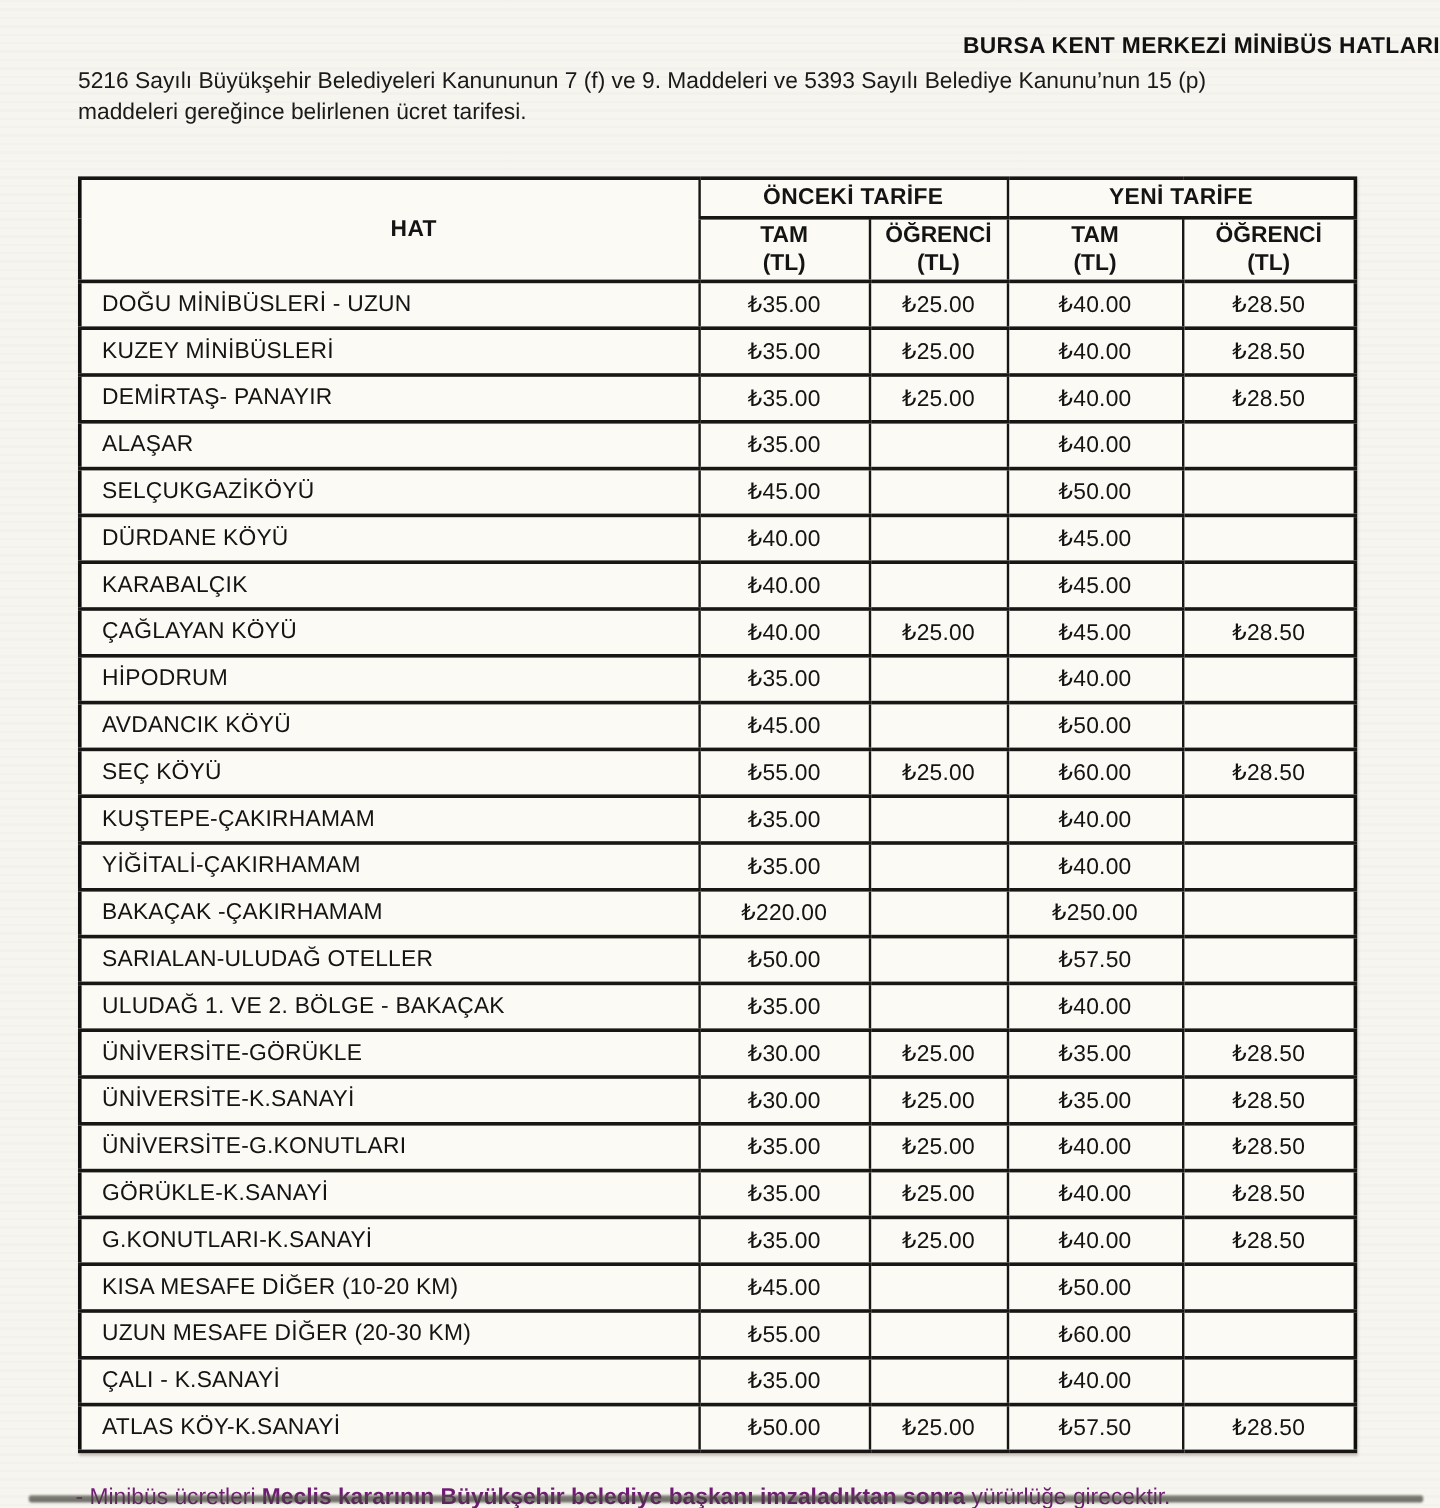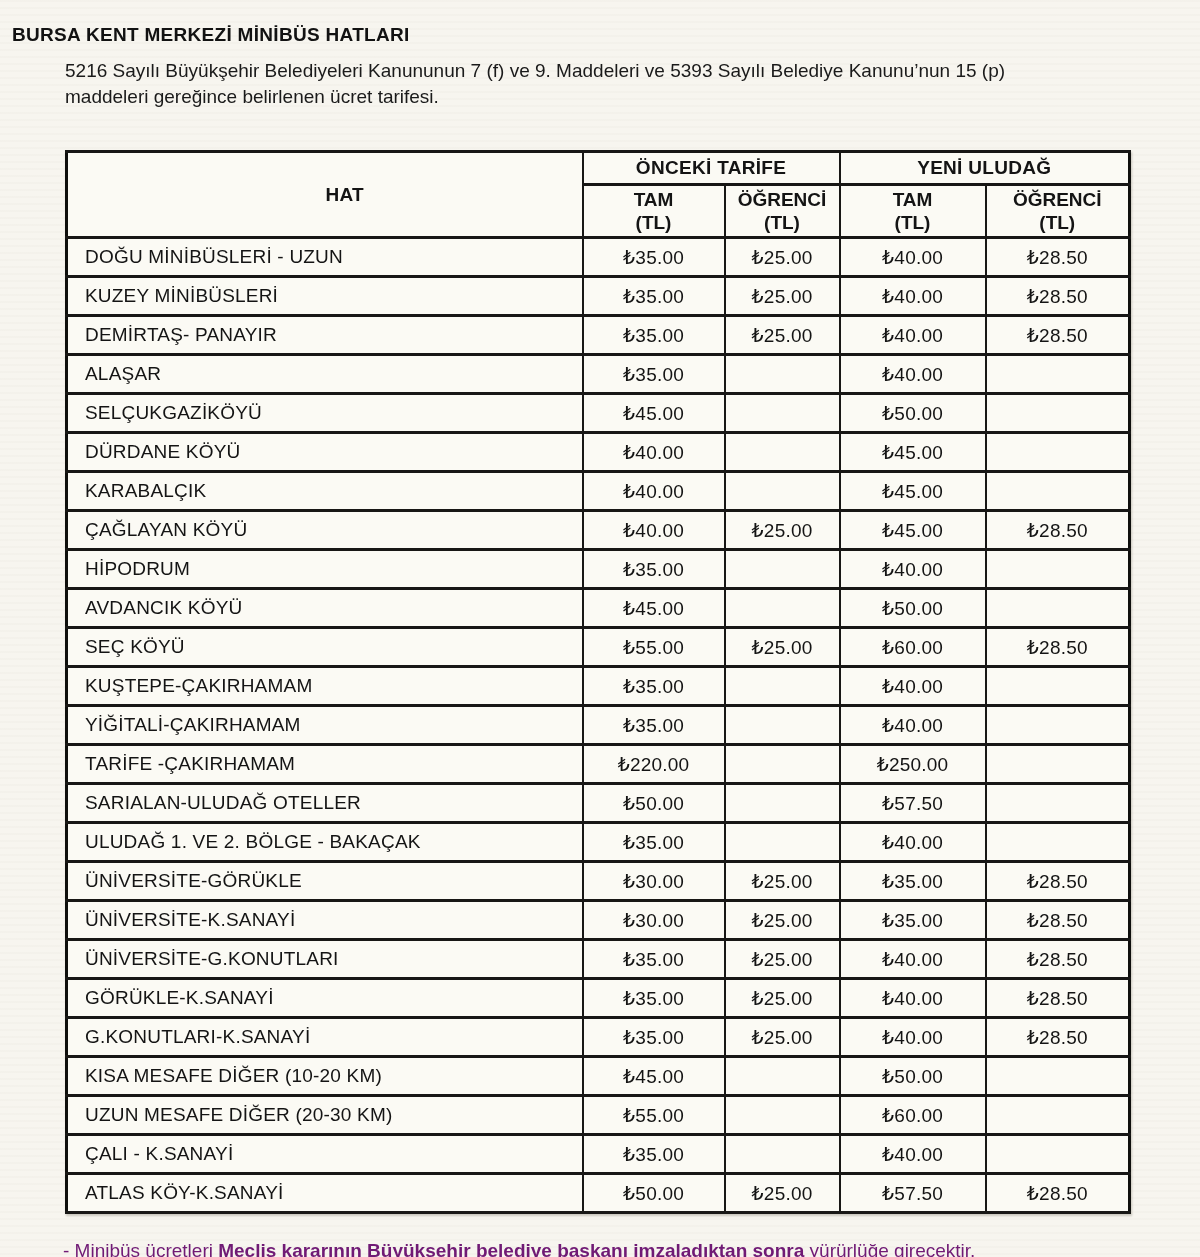--- a/index.html
+++ b/index.html
@@ -23,23 +23,23 @@
     background:
       repeating-linear-gradient(180deg, rgba(180,175,160,0.05) 0 2px, rgba(255,255,255,0) 2px 7px);
     pointer-events: none;
   }
   .page {
     position: relative;
     width: 100%;
     height: 100%;
   }
   .title {
-    margin: 12px;
-    padding-top: 12px;
-    text-align: left;
+    margin: 0;
+    padding-top: 28px;
+    text-align: right;
     font-size: 19px;
     font-weight: bold;
     letter-spacing: 0.3px;
     color: #121212;
   }
   .intro {
     margin: 5px 0 0 65px;
     font-size: 19px;
     line-height: 26px;
     color: #1a1a1a;
@@ -113,21 +113,21 @@
       <col class="c-hat">
         <col class="c-pt">
         <col class="c-po">
         <col class="c-nt">
         <col class="c-no">
     </colgroup>
     <thead>
       <tr class="group-row">
         <th class="route-head" rowspan="2">HAT</th>
         <th colspan="2">ÖNCEKİ TARİFE</th>
-        <th colspan="2">YENİ ULUDAĞ</th>
+        <th colspan="2">YENİ TARİFE</th>
       </tr>
       <tr class="sub-row">
         <th>
           <span class="sub-label">TAM</span>
           <span class="sub-unit">(TL)</span>
         </th>
         <th>
           <span class="sub-label">ÖĞRENCİ</span>
           <span class="sub-unit">(TL)</span>
         </th>
@@ -228,21 +228,21 @@
         <td class="num"></td>
       </tr>
         <tr>
         <td class="name">YİĞİTALİ-ÇAKIRHAMAM</td>
         <td class="num">₺35.00</td>
         <td class="num"></td>
         <td class="num">₺40.00</td>
         <td class="num"></td>
       </tr>
         <tr>
-        <td class="name">TARİFE -ÇAKIRHAMAM</td>
+        <td class="name">BAKAÇAK -ÇAKIRHAMAM</td>
         <td class="num">₺220.00</td>
         <td class="num"></td>
         <td class="num">₺250.00</td>
         <td class="num"></td>
       </tr>
         <tr>
         <td class="name">SARIALAN-ULUDAĞ OTELLER</td>
         <td class="num">₺50.00</td>
         <td class="num"></td>
         <td class="num">₺57.50</td>

